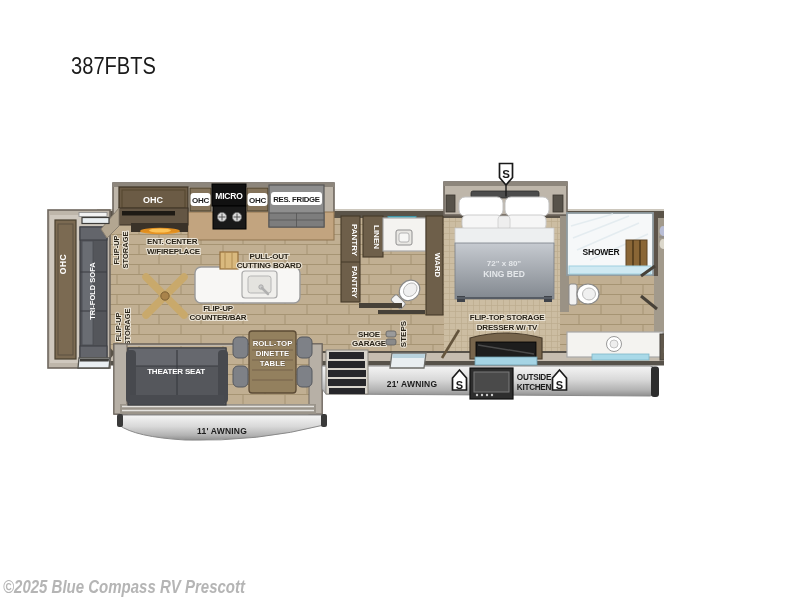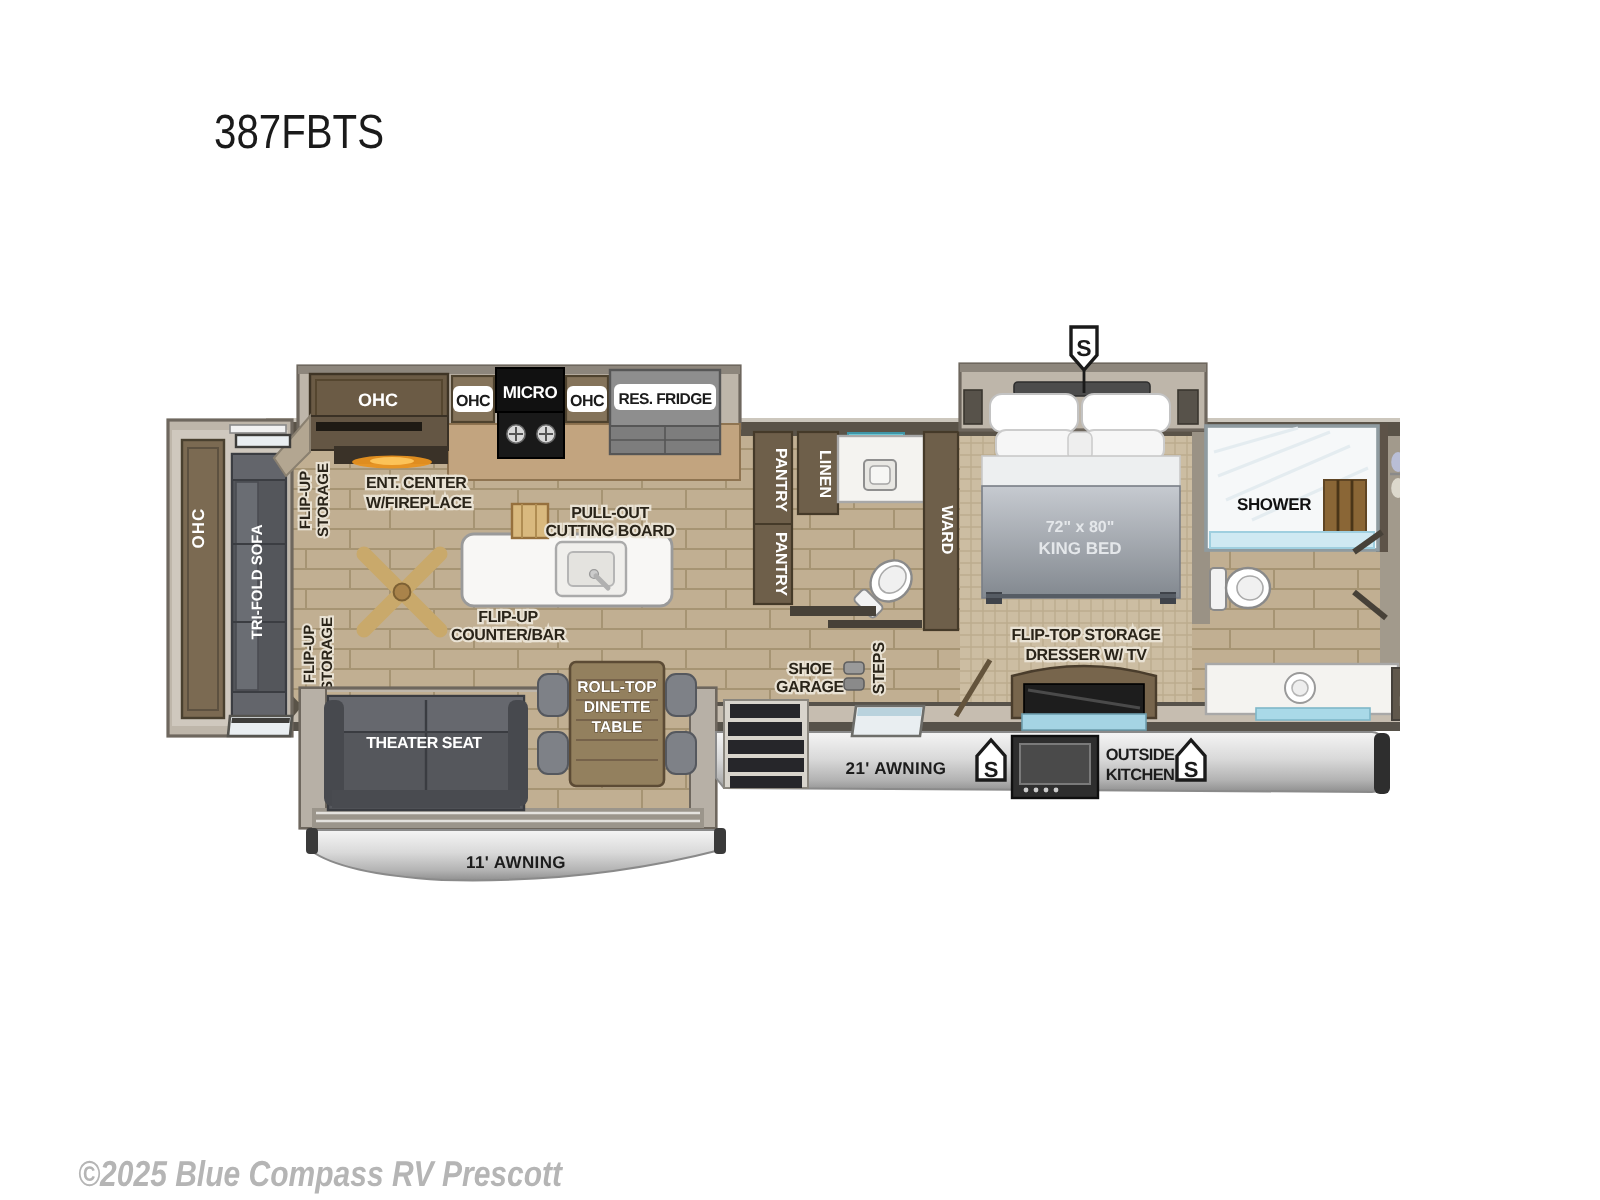--- a/index.html
+++ b/index.html
@@ -1,16 +1,16 @@
 <!DOCTYPE html>
 <html><head>
 <meta charset="utf-8">
 <style>
   html,body{margin:0;padding:0;background:#ffffff;}
-  .page{position:relative;width:664px;height:600px;background:#fff;overflow:hidden;padding-left:36px;}
+  .page{position:relative;width:664px;height:600px;background:#fff;overflow:hidden;}
   svg{display:block;}
   text{font-family:"Liberation Sans",sans-serif;}
 </style>
 </head>
 <body>
 <div class="page">
 <svg width="800" height="600" viewBox="0 0 800 600" xmlns="http://www.w3.org/2000/svg">
 <defs>
   <pattern id="wood" width="42" height="20" patternUnits="userSpaceOnUse">
     <rect width="42" height="20" fill="#c1af92"></rect>

